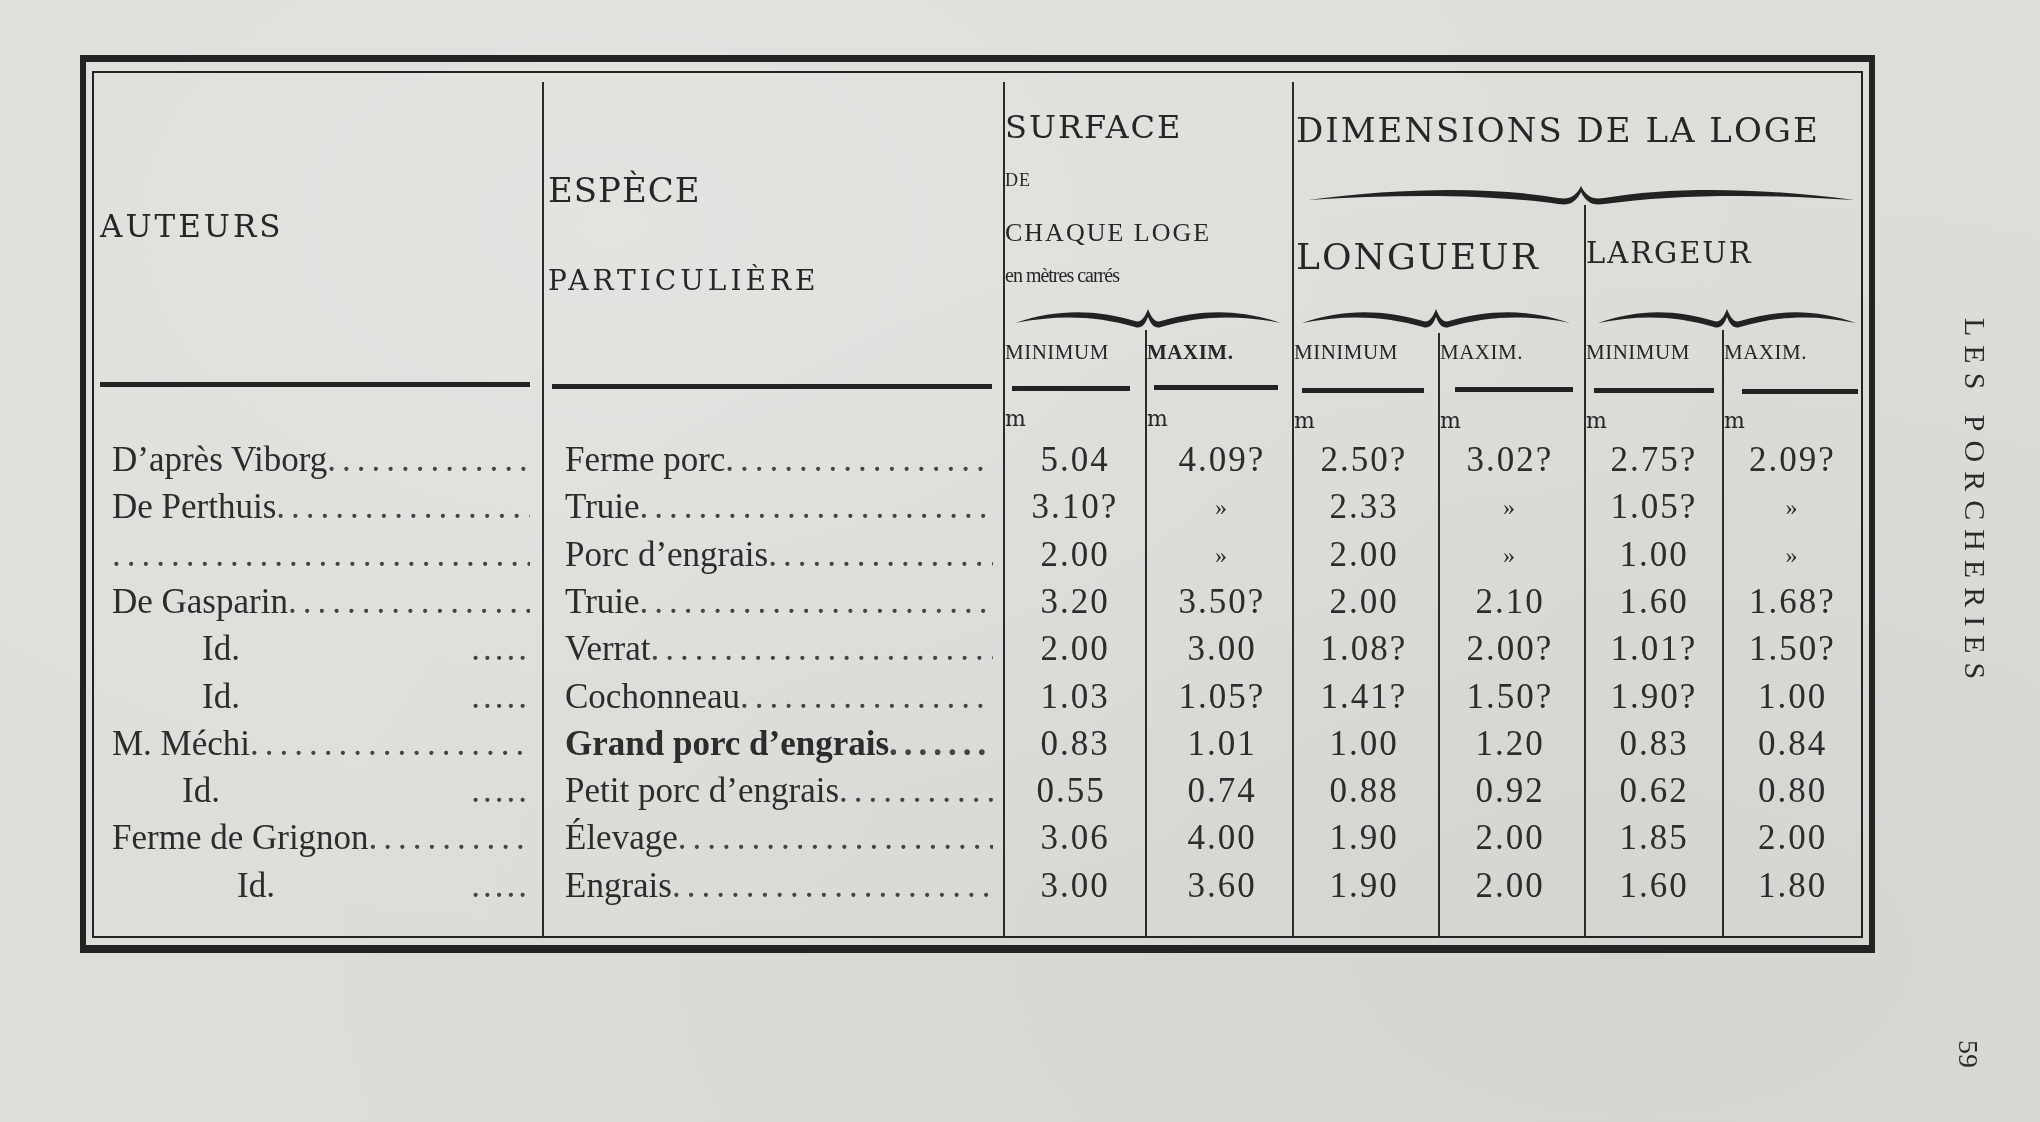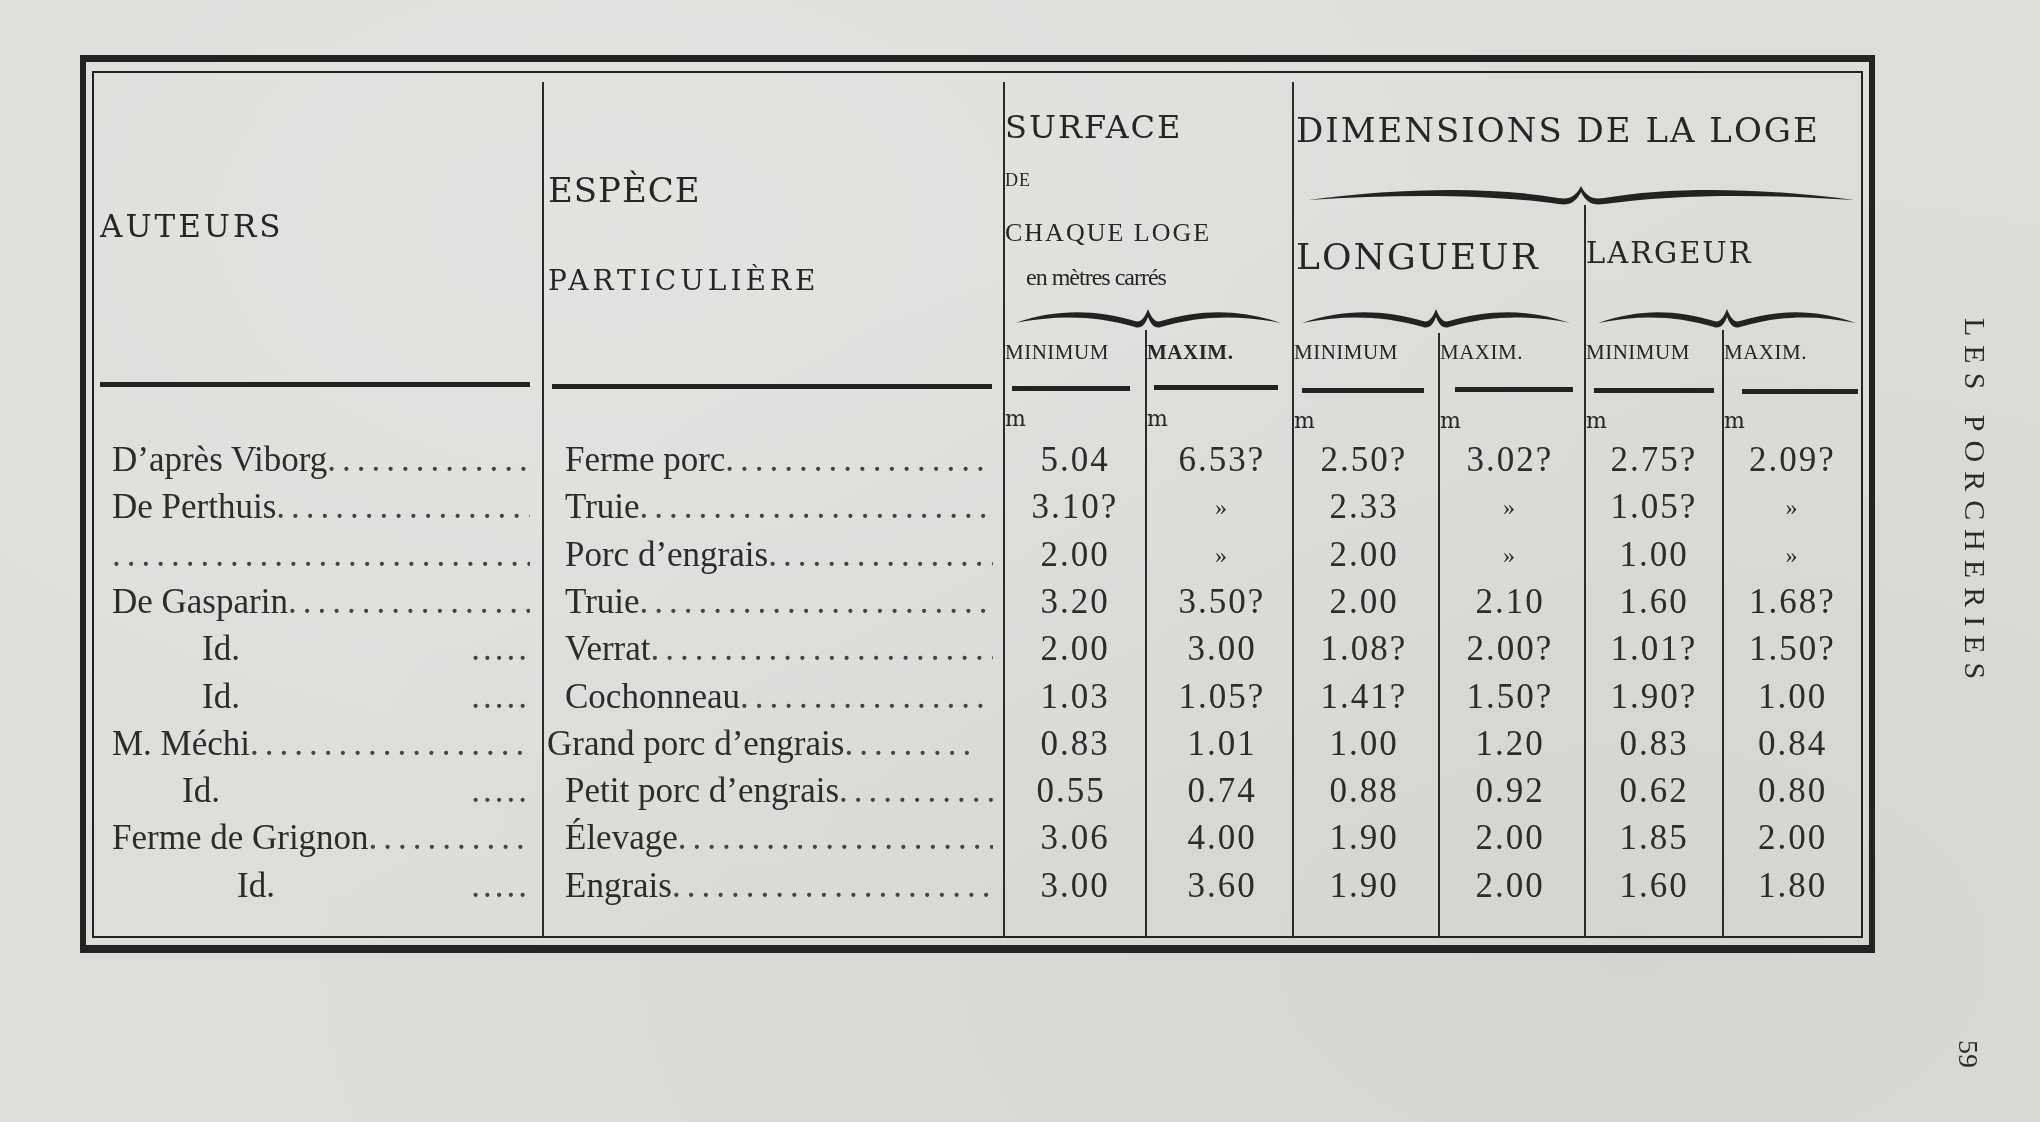--- a/index.html
+++ b/index.html
@@ -57,21 +57,21 @@
 
 <div>
   <div class="hdr caps" style="left:100px; width:420px; top:208px;">AUTEURS</div>
 
   <div class="hdr caps" style="left:548px; width:450px; top:170px; font-size:34px; letter-spacing:1px;">ESPÈCE</div>
   <div class="hdr caps" style="left:548px; width:450px; top:264px; font-size:28px; letter-spacing:4px;">PARTICULIÈRE</div>
 
   <div class="hdr caps" style="left:1005px; width:288px; top:108px; font-size:32px; letter-spacing:2px;">SURFACE</div>
   <div class="hdr small-caps" style="left:1005px; width:288px; top:170px; font-size:18px;">DE</div>
   <div class="hdr small-caps" style="left:1005px; width:288px; top:218px; font-size:26px; letter-spacing:2px;">CHAQUE LOGE</div>
-  <div class="hdr" style="left:1026px; width:248px; top:264px; font-size:24px; letter-spacing:-1px; font-family:'Liberation Serif',serif;">en mètres carrés</div>
+  <div class="hdr" style="left:1005px; width:248px; top:264px; font-size:20px; letter-spacing:-1px; font-family:'Liberation Serif',serif;">en mètres carrés</div>
 
   <div class="hdr caps" style="left:1296px; width:566px; top:110px; font-size:34px; letter-spacing:2px;">DIMENSIONS DE LA LOGE</div>
   <div class="hdr caps" style="left:1296px; width:288px; top:236px; font-size:36px; letter-spacing:2px;">LONGUEUR</div>
   <div class="hdr caps" style="left:1586px; width:276px; top:236px; font-size:29px; letter-spacing:2px;">LARGEUR</div>
 
   <svg class="brace" style="left:1308px; top:182px;" width="546" height="26" viewBox="0 0 546 26">
     <path d="M0 18 C 90 6, 180 4, 250 16 C 262 18, 268 14, 273 4 C 278 14, 284 18, 296 16 C 366 4, 456 6, 546 18 C 456 12, 366 12, 296 22 C 284 24, 278 20, 273 10 C 268 20, 262 24, 250 22 C 180 12, 90 12, 0 18 Z" fill="#222"></path>
   </svg>
   <svg class="brace" style="left:1015px; top:305px;" width="266" height="24" viewBox="0 0 266 24">
     <path d="M0 18 C 40 4, 80 4, 120 16 C 126 18, 130 12, 133 4 C 136 12, 140 18, 146 16 C 186 4, 226 4, 266 18 C 226 10, 186 10, 146 22 C 140 24, 136 20, 133 12 C 130 20, 126 24, 120 22 C 80 10, 40 10, 0 18 Z" fill="#222"></path>
@@ -111,21 +111,21 @@
     <div>
       <div class="lead cell" style="left: 112px; width: 418px; top: 440px;">
         <span class="t">D’après Viborg</span>
         <span class="d">............................................................</span>
       </div>
       <div class="lead cell" style="left: 565px; width: 428px; top: 440px;">
         <span class="t">Ferme porc</span>
         <span class="d">............................................................</span>
       </div>
       <div class="cell num" style="left: 1005px; width: 140px; top: 440px;">5.04</div>
-      <div class="cell num" style="left: 1147px; width: 150px; top: 440px;">6.53?</div>
+      <div class="cell num" style="left: 1147px; width: 150px; top: 440px;">4.09?</div>
       <div class="cell num" style="left: 1294px; width: 140px; top: 440px;">2.50?</div>
       <div class="cell num" style="left: 1440px; width: 140px; top: 440px;">3.02?</div>
       <div class="cell num" style="left: 1586px; width: 136px; top: 440px;">2.75?</div>
       <div class="cell num" style="left: 1724px; width: 137px; top: 440px;">2.09?</div>
     </div>
     <div>
       <div class="lead cell" style="left: 112px; width: 418px; top: 487px;">
         <span class="t">De Perthuis</span>
         <span class="d">............................................................</span>
       </div>
@@ -202,21 +202,21 @@
       <div class="cell num" style="left: 1294px; width: 140px; top: 677px;">1.41?</div>
       <div class="cell num" style="left: 1440px; width: 140px; top: 677px;">1.50?</div>
       <div class="cell num" style="left: 1586px; width: 136px; top: 677px;">1.90?</div>
       <div class="cell num" style="left: 1724px; width: 137px; top: 677px;">1.00</div>
     </div>
     <div>
       <div class="lead cell" style="left: 112px; width: 418px; top: 724px;">
         <span class="t">M. Méchi</span>
         <span class="d">............................................................</span>
       </div>
-      <div class="lead cell" style="left: 547px; width: 428px; top: 724px;">
+      <div class="lead cell" style="left: 565px; width: 428px; top: 724px; font-weight: bold;">
         <span class="t">Grand porc d’engrais</span>
         <span class="d">............................................................</span>
       </div>
       <div class="cell num" style="left: 1005px; width: 140px; top: 724px;">0.83</div>
       <div class="cell num" style="left: 1147px; width: 150px; top: 724px;">1.01</div>
       <div class="cell num" style="left: 1294px; width: 140px; top: 724px;">1.00</div>
       <div class="cell num" style="left: 1440px; width: 140px; top: 724px;">1.20</div>
       <div class="cell num" style="left: 1586px; width: 136px; top: 724px;">0.83</div>
       <div class="cell num" style="left: 1724px; width: 137px; top: 724px;">0.84</div>
     </div>

